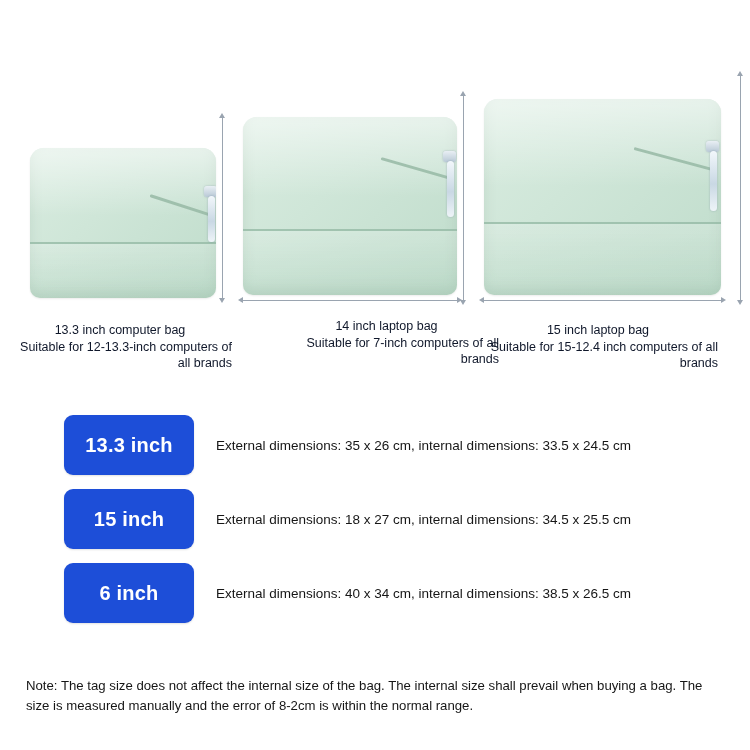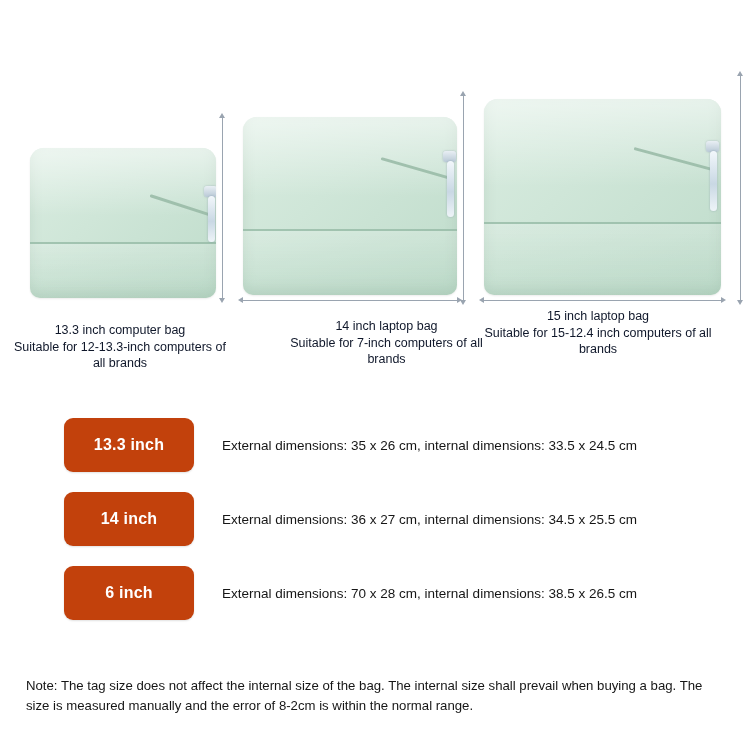--- a/index.html
+++ b/index.html
@@ -122,52 +122,52 @@
     line-height: 16px;
     color: #0f172a;
   }
   .caption .title {
     text-align: center;
     display: block;
     margin-bottom: 1px;
   }
   .caption .sub {
     display: block;
-    text-align: center;
+    text-align: right;
   }
 
   
   .size-list {
     position: absolute;
     left: 0;
     top: 408px;
     width: 750px;
   }
   .size-row {
     display: flex;
     align-items: center;
     height: 74px;
   }
   .size-badge {
     width: 130px;
     margin-left: 64px;
-    height: 54px;
+    height: 60px;
     border-radius: 9px;
-    background: #c2410c;
+    background: #1d4ed8;
     color: #ffffff;
-    font-size: 16px;
+    font-size: 20px;
     font-weight: bold;
     display: flex;
     align-items: center;
     justify-content: center;
     letter-spacing: 0.2px;
     box-shadow: 0 1px 2px rgba(0,0,0,0.12);
   }
   .size-desc {
-    margin-left: 28px;
+    margin-left: 22px;
     font-size: 13.5px;
     color: #161616;
   }
 
   
   .note {
     position: absolute;
     left: 26px;
     top: 676px;
     width: 700px;
@@ -237,37 +237,37 @@
 
   <div class="guide v" style="left:740px; top:76px; height:224px;">
     <div class="arrow up"></div>
     <div class="arrow down"></div>
   </div>
   <div class="guide h" style="left:484px; top:300px; width:237px;">
     <div class="arrow left"></div>
     <div class="arrow right"></div>
   </div>
 
-  <div class="caption" style="left:478px; top:308px; width:240px;">
+  <div class="caption" style="left:478px; top:322px; width:240px;">
     <span class="title">15 inch laptop bag</span>
     <span class="sub">Suitable for 15-12.4 inch computers of all brands</span>
   </div>
 </div>
 
 <div class="size-list">
 
   <div class="size-row">
     <div class="size-badge">13.3 inch</div>
     <div class="size-desc">External dimensions: 35 x 26 cm, internal dimensions: 33.5 x 24.5 cm</div>
   </div>
 
   <div class="size-row">
-    <div class="size-badge">14 inch</div>
-    <div class="size-desc">External dimensions: 36 x 27 cm, internal dimensions: 34.5 x 25.5 cm</div>
+    <div class="size-badge">15 inch</div>
+    <div class="size-desc">External dimensions: 18 x 27 cm, internal dimensions: 34.5 x 25.5 cm</div>
   </div>
 
   <div class="size-row">
     <div class="size-badge">6 inch</div>
-    <div class="size-desc">External dimensions: 70 x 28 cm, internal dimensions: 38.5 x 26.5 cm</div>
+    <div class="size-desc">External dimensions: 40 x 34 cm, internal dimensions: 38.5 x 26.5 cm</div>
   </div>
 </div>
 
 <div class="note">Note: The tag size does not affect the internal size of the bag. The internal size shall prevail when buying a bag. The size is measured manually and the error of 8-2cm is within the normal range.</div>
 
 </body></html>

